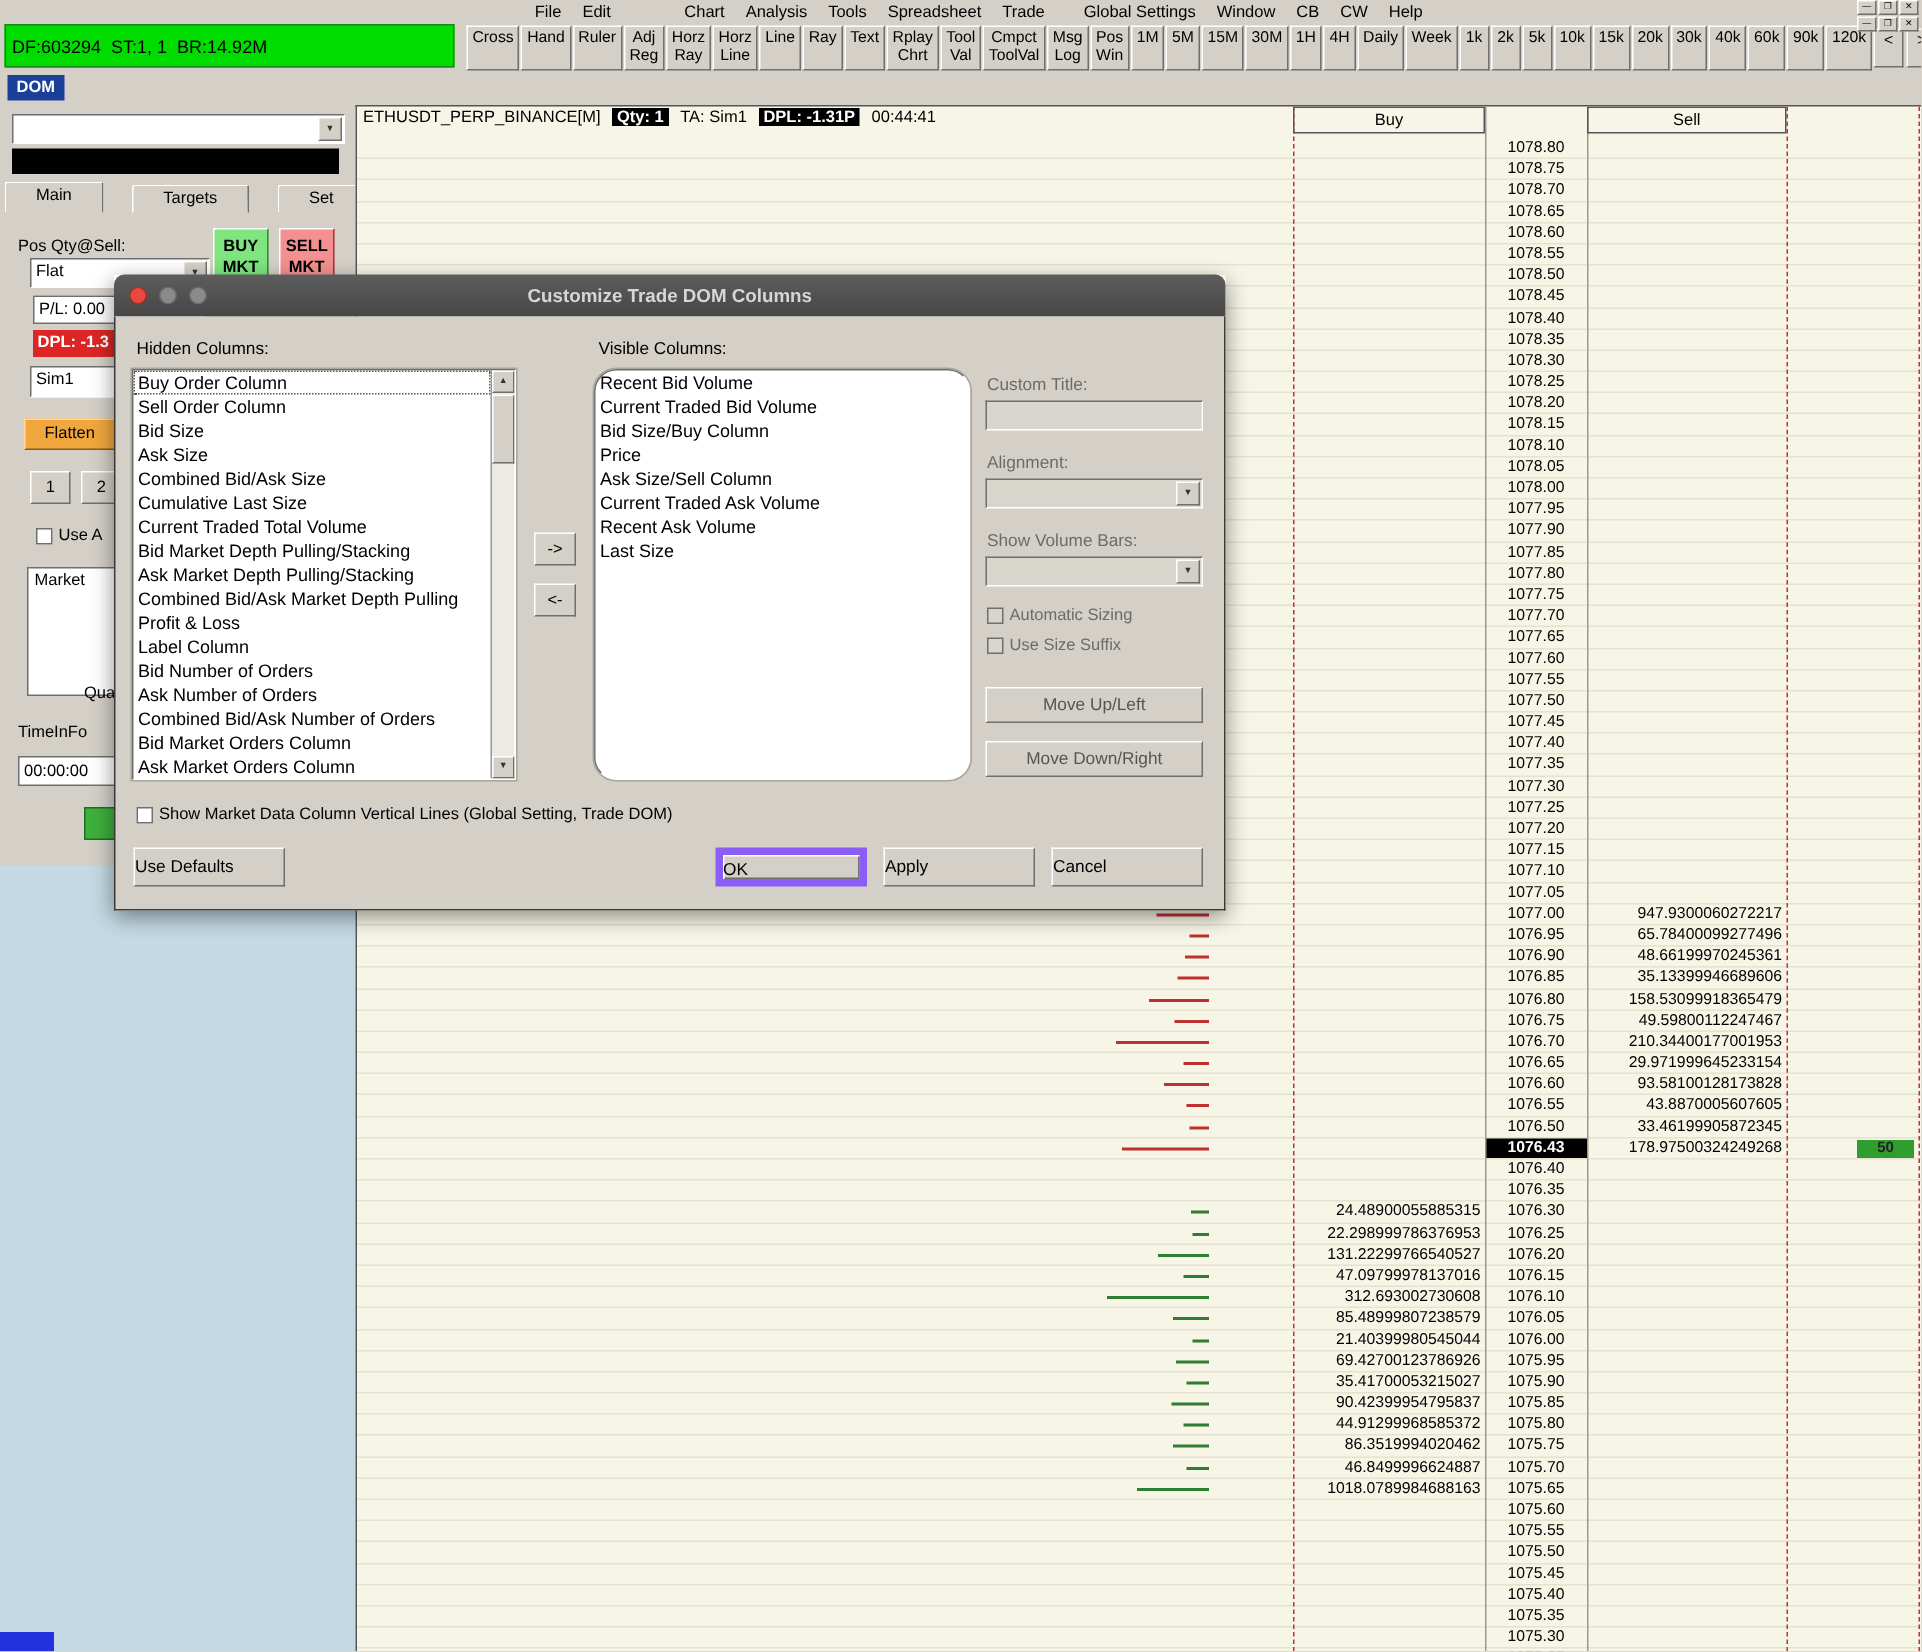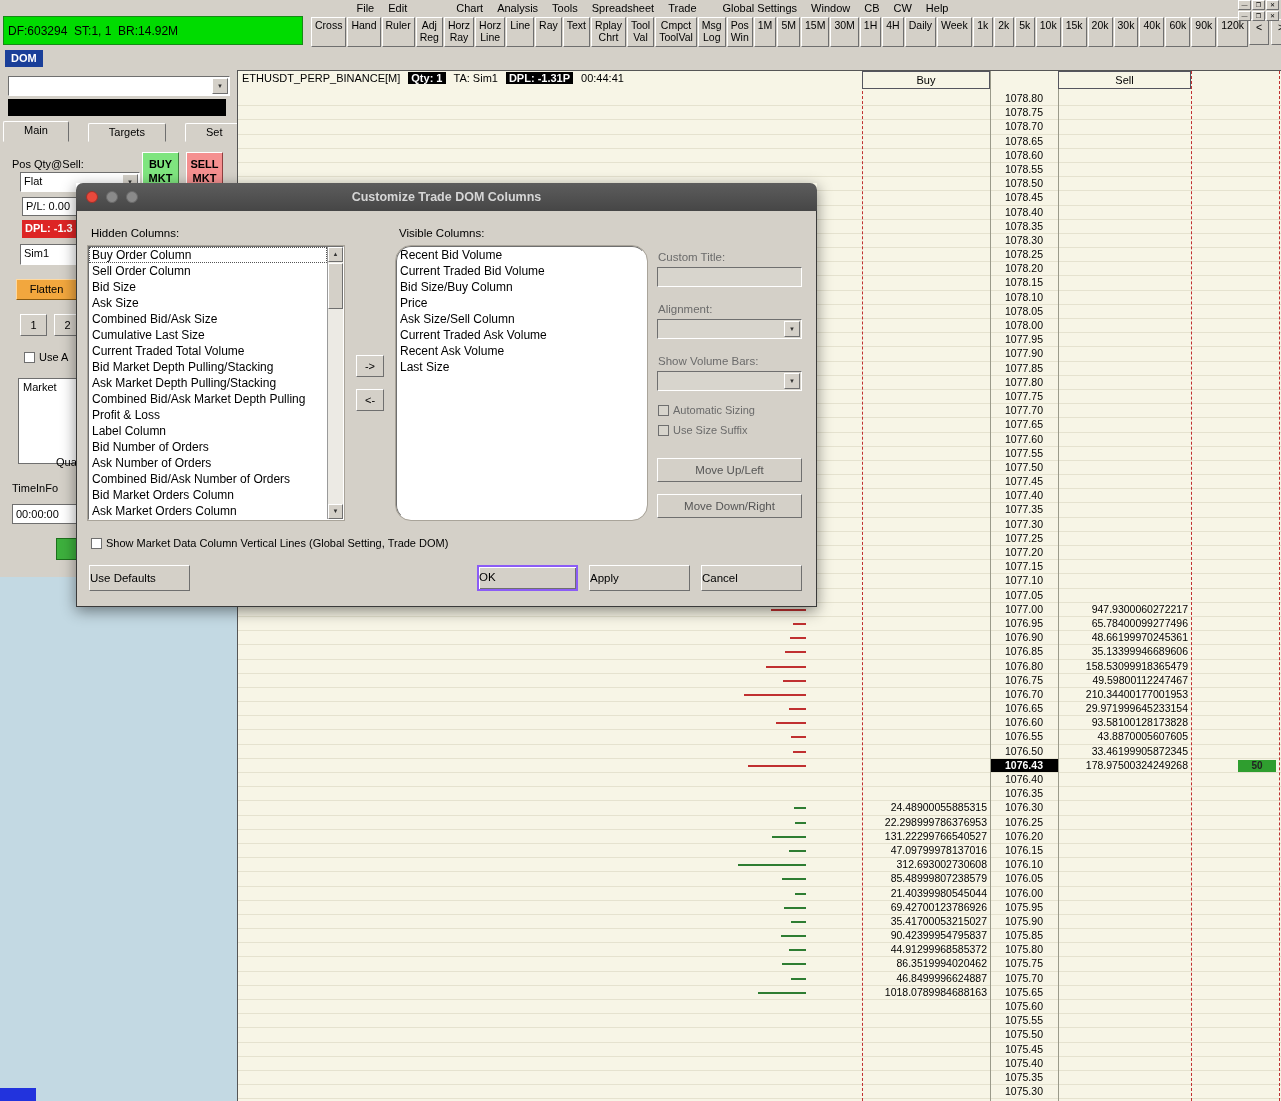--- a/index.html
+++ b/index.html
@@ -98,21 +98,21 @@
   .sb { position:absolute; right:0; top:0; bottom:0; width:16px; background:#eceae4; border-left:1px solid #9a9a9a; }
   .sb-btn { position:absolute; left:0; width:15px; height:15px; background:#d4d0c8; border:1px solid; border-color:#fff #6f6f6f #6f6f6f #fff; font-size:6px; text-align:center; line-height:13px; color:#333; }
   .sb-up { top:0; } .sb-down { bottom:0; }
   .sb-thumb { position:absolute; left:0; top:16px; width:15px; height:46px; background:#d4d0c8; border:1px solid; border-color:#fff #6f6f6f #6f6f6f #fff; }
   .xfer { position:absolute; left:279px; width:28px; height:22px; background:#d4d0c8; border:1px solid; border-color:#fff #6f6f6f #6f6f6f #fff; font-size:11px; text-align:center; line-height:20px; }
   #xfer-right { top:144px; } #xfer-left { top:178px; }
   .rp-label { color:#6b6b6b; }
   .rp-field { position:absolute; left:580px; width:145px; height:20px; background:#d8d5cd; border:1px solid; border-color:#6f6f6f #fff #fff #6f6f6f; }
   .rp-btn { position:absolute; left:580px; width:145px; height:24px; background:#d4d0c8; border:1px solid; border-color:#fff #6f6f6f #6f6f6f #fff; color:#555; text-align:center; line-height:22px; }
   .dlg-btn { position:absolute; top:354px; width:101px; height:26px; background:#d4d0c8; border:1px solid; border-color:#fff #6f6f6f #6f6f6f #fff; font-size:11.5px; text-align:left; line-height:24px; }
-  #btn-ok { border:2px solid #8b5cf6; box-shadow:inset 1px 1px 0 #fff, inset -1px -1px 0 #6f6f6f; line-height:21px; }
+  #btn-ok { border:5px solid #8b5cf6; box-shadow:inset 1px 1px 0 #fff, inset -1px -1px 0 #6f6f6f; line-height:21px; }
   .cb-dis { color:#6b6b6b; }
   .cbbox-dis { background:#d8d5cd; }
 </style>
 </head>
 <body>
 
 <div id="app">
 
   <div id="menubar">
     <span style="display:flex;gap:14px;">

